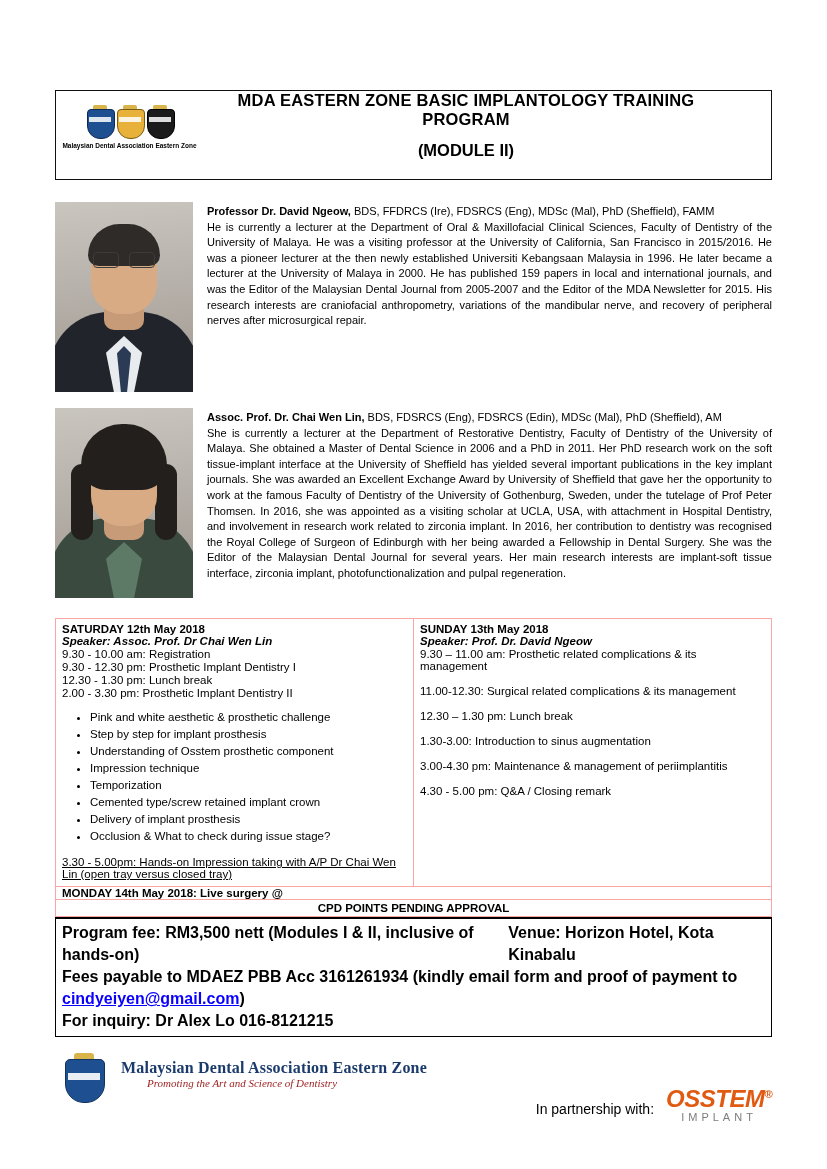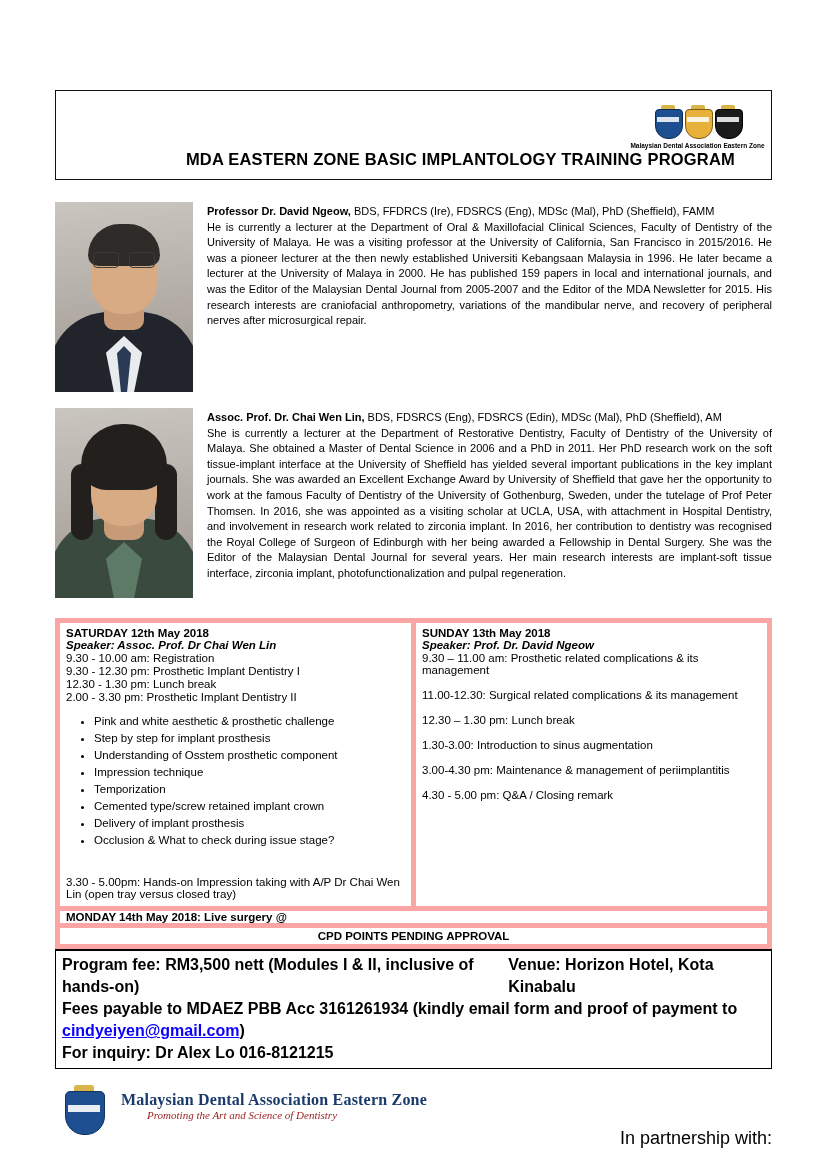--- a/index.html
+++ b/index.html
@@ -22,24 +22,23 @@
     box-sizing: border-box;
     padding: 0 55px;
   }
 
   
   .banner {
     margin-top: 90px;
     border: 1px solid #111;
     height: 90px;
     display: flex;
-    align-items: flex-end;
+    align-items: flex-start;
     box-sizing: border-box;
     padding: 0 6px;
-    flex-direction: column;
   }
   .banner-logos {
     width: 135px;
     display: flex;
     flex-direction: column;
     align-items: center;
     justify-content: center;
     flex: none;
   }
   .logo-row {
@@ -218,42 +217,42 @@
 
   
   .schedule {
     margin-top: 20px;
     border: 1px solid #000;
     border-collapse: collapse;
     width: 100%;
     font-size: 11.5px;
   }
   .schedule td {
-    border: 5px solid #fca5a5;
+    border: 1px solid #fca5a5;
     vertical-align: top;
     padding: 4px 6px 6px 6px;
     width: 50%;
   }
   .sch-head {
     font-weight: bold;
   }
   .sch-speaker {
     font-weight: bold;
     font-style: italic;
   }
   .sch-line { margin-top: 1px; }
   .schedule ul {
     margin: 12px 0 0 0;
     padding-left: 28px;
   }
   .schedule li {
     margin-bottom: 5px;
   }
   .sch-gap { height: 12px; }
-  .sch-tail { margin-top: 30px; }
+  .sch-tail { margin-top: 14px; text-decoration: underline; }
   .monday-row td {
     font-weight: bold;
     padding: 0 6px;
   }
   .cpd-row td {
     text-align: center;
     font-weight: bold;
     padding: 2px 6px;
     font-size: 11.5px;
   }
@@ -328,21 +327,21 @@
   }
   .partner {
     position: absolute;
     right: 0;
     bottom: 0;
     display: flex;
     align-items: flex-end;
     gap: 12px;
   }
   .partner .label {
-    font-size: 18px;
+    font-size: 14px;
     padding-bottom: 6px;
     text-align: center;
   }
   .osstem {
     text-align: right;
   }
   .osstem .word {
     font-size: 24px;
     font-weight: bold;
     font-style: italic;
@@ -384,20 +383,21 @@
           <span class="crown"></span>
             <span class="shield"></span>
             <span class="band"></span>
         </span>
       </div>
       <div class="logo-caption">Malaysian Dental Association
 Eastern Zone</div>
     </div>
     <div class="banner-title">
       <div class="line1">MDA EASTERN ZONE BASIC IMPLANTOLOGY TRAINING PROGRAM</div>
+      <div class="line2">(MODULE II)</div>
     </div>
   </div>
 
   <div class="bio">
     <div class="portrait">
       <div class="bg"></div>
       <div class="suit"></div>
       <div class="shirt"></div>
       <div class="tie"></div>
       <div class="neck"></div>
@@ -494,16 +494,20 @@
       <span class="crown"></span>
         <span class="shield"></span>
         <span class="band"></span>
     </div>
     <div class="assoc-name">
       <div class="main">Malaysian Dental Association Eastern Zone</div>
       <div class="tag">Promoting the Art and Science of Dentistry</div>
     </div>
     <div class="partner">
       <div class="label">In partnership with:</div>
+      <div class="osstem">
+        <div class="word"><span>OSSTEM</span><sup>®</sup></div>
+        <div class="sub">IMPLANT</div>
+      </div>
     </div>
   </div>
 
 </div>
 
 </body></html>

